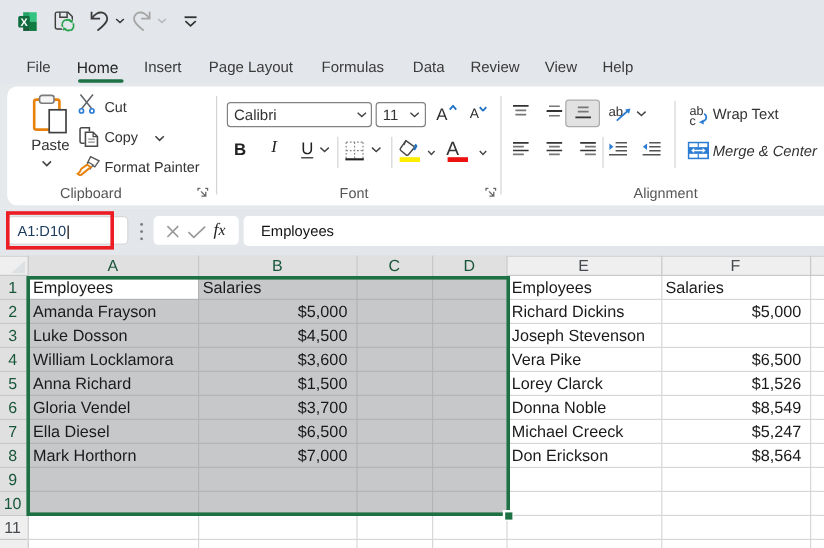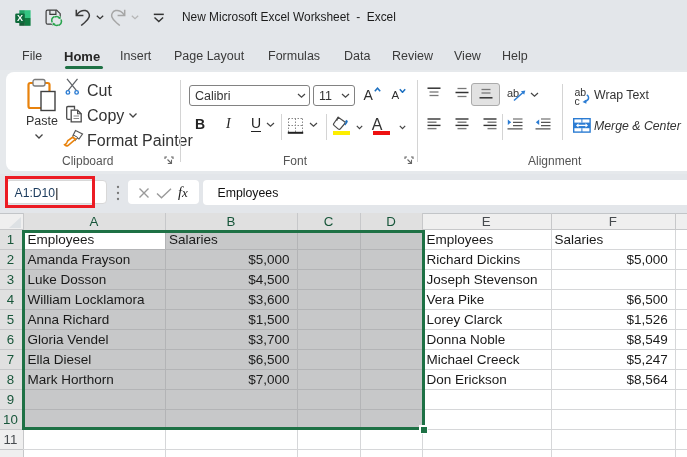--- a/index.html
+++ b/index.html
@@ -6,21 +6,21 @@
 body{font-family:"Liberation Sans",sans-serif;position:relative;background:#fff;}
 .abs{position:absolute;}
 #titlebar{left:0;top:0;width:687px;height:40px;background:#e3e6ea;}
 #tabs{left:0;top:40px;width:687px;height:30px;background:#e3e6ea;}
 #ribbon{left:0;top:70px;width:687px;height:104px;background:#e6e9ec;}
 #card{left:6px;top:2px;width:681px;height:98.5px;background:#fff;border-radius:8px 0 0 8px;}
 #fbar{left:0;top:174px;width:687px;height:39px;background:#e3e6ea;}
 #grid{left:0;top:213px;width:687px;height:244px;background:#fff;}
 .tabtxt{position:absolute;top:9px;font-size:12.5px;color:#3a3a3a;white-space:nowrap;}
 .rlabel{position:absolute;font-size:12px;color:#555;white-space:nowrap;}
-.icontxt{position:absolute;font-size:16px;color:#333;white-space:nowrap;}
+.icontxt{position:absolute;font-size:12px;color:#333;white-space:nowrap;}
 .vline{position:absolute;width:1px;background:#d9d9d9;}
 .hline{position:absolute;height:1px;background:#d9d9d9;}
 .celltxt{position:absolute;font-size:13.5px;color:#1a1a1a;white-space:nowrap;line-height:20px;}
 .hdrtxt{position:absolute;font-size:13.3px;color:#474b4f;text-align:center;line-height:16px;}
 </style></head><body>
 
 <div id="titlebar" class="abs">
 <svg class="abs" style="left:15px;top:9.5px" width="16" height="16" viewBox="0 0 16 16">
 <rect x="4.3" y="0.2" width="5.6" height="7.8" fill="#21a366"></rect>
 <rect x="9.9" y="0.2" width="5.7" height="7.8" fill="#33c481"></rect>
@@ -51,25 +51,24 @@
 <path d="M14.7 0.8 V6.6 H7.6" fill="none" stroke="#a6a6a6" stroke-width="1.5"></path>
 <path d="M14.2 6.2 C12.6 3.1, 9 0.7, 5.6 1.6 C2.4 2.5, 1.1 5.6, 1.9 8 C2.7 10.4, 4.7 12.1, 6.5 13.7 L9.8 16.5" fill="none" stroke="#a6a6a6" stroke-width="1.5"></path>
 </svg>
 <svg class="abs" style="left:131px;top:14.5px" width="8" height="5" viewBox="0 0 8 5">
       <path d="M0.8 0.8 L4 3.8 L7.2 0.8" fill="none" stroke="#b5b5b5" stroke-width="1.2"></path>
     </svg>
 <svg class="abs" style="left:153px;top:13px" width="12" height="10" viewBox="0 0 12 10">
 <rect x="0.8" y="0.6" width="10" height="1.5" fill="#333"></rect>
 <path d="M1.5 4.6 L5.8 8.6 L10.1 4.6" fill="none" stroke="#333" stroke-width="1.4"></path>
 </svg>
-<div class="abs" style="left:182px;top:9.5px;font-size:11.9px;color:#1c1c1c;">New Microsoft Excel Worksheet&nbsp; -&nbsp; Excel</div>
 </div>
 <div id="tabs" class="abs">
 <div class="tabtxt" style="left:22px;">File</div>
-<div class="tabtxt" style="left:64px;font-weight:bold;color:#262626;font-size:13px;top:8.5px;">Home</div>
+<div class="tabtxt" style="left:64px;font-weight:normal;color:#262626;font-size:13px;top:8.5px;">Home</div>
 <div class="tabtxt" style="left:120px;">Insert</div>
 <div class="tabtxt" style="left:174px;">Page Layout</div>
 <div class="tabtxt" style="left:268px;">Formulas</div>
 <div class="tabtxt" style="left:344px;">Data</div>
 <div class="tabtxt" style="left:392px;">Review</div>
 <div class="tabtxt" style="left:454px;">View</div>
 <div class="tabtxt" style="left:502px;">Help</div>
 <div class="abs" style="left:64.5px;top:25.5px;width:38px;height:3px;background:#1e7145;border-radius:1.5px;"></div>
 </div>
 <div id="ribbon" class="abs">
@@ -98,21 +97,21 @@
 <div class="icontxt" style="left:81px;top:35px">Copy</div>
 <svg class="abs" style="left:122px;top:40px" width="10" height="7" viewBox="0 0 10 7">
         <path d="M1.5 1.5 L5 5 L8.5 1.5" fill="none" stroke="#444" stroke-width="1.3"></path>
       </svg>
 <svg class="abs" style="left:57px;top:56px" width="22" height="20" viewBox="0 0 22 20">
 <path d="M12.5 2.5 L19.5 6 L16 11 L10 7.5 Z" fill="#fff" stroke="#5a5a5a" stroke-width="1.2"></path>
 <path d="M10.8 7.2 L14.6 9.4 L12.2 12.8 L8.5 10.5 Z" fill="#fff" stroke="#5a5a5a" stroke-width="1"></path>
 <path d="M9.6 9.3 L12.6 11.2 L5 17.5 Q3 18.6 1.6 16.8 Q3.4 16 3.9 14.4 Q4.5 12.3 6.5 11.5 Z" fill="#fff" stroke="#e8820c" stroke-width="1.6"></path>
 </svg>
 <div class="icontxt" style="left:81px;top:60px">Format Painter</div>
-<div class="rlabel" style="left:56px;top:81.5px">Clipboard</div>
+<div class="rlabel" style="left:44px;top:81.5px">Clipboard</div>
 <svg class="abs" style="left:158px;top:84px" width="10" height="10" viewBox="0 0 10 10">
 <path d="M1 3 V1 H3 M7 1 H9 V3" stroke="#666" stroke-width="1.1" fill="none"></path>
 <path d="M3.5 3.5 L7.5 7.5 M7.5 3.8 V7.5 H3.8" stroke="#666" stroke-width="1.1" fill="none"></path>
 </svg>
 <div class="vline" style="left:174px;top:8px;height:82px;background:#d4d4d4;"></div>
 <div class="abs" style="left:183px;top:13px;width:121px;height:21px;border:1px solid #828282;border-radius:3px;background:#fff;"></div>
 <div class="icontxt" style="left:189px;top:17px;font-size:12.5px;">Calibri</div>
 <svg class="abs" style="left:291px;top:21px" width="9" height="6" viewBox="0 0 9 6">
         <path d="M1 1 L4.5 4.2 L8 1" fill="none" stroke="#444" stroke-width="1.2"></path>
       </svg>

